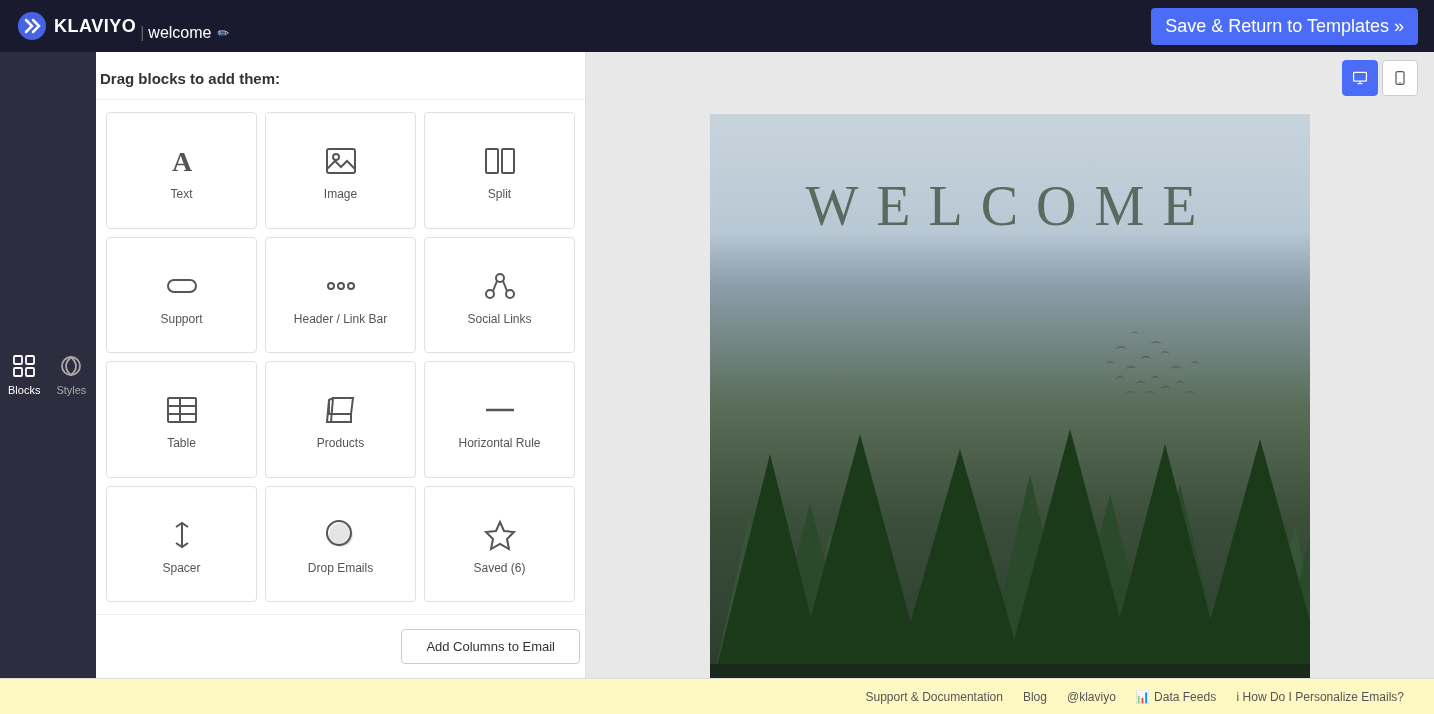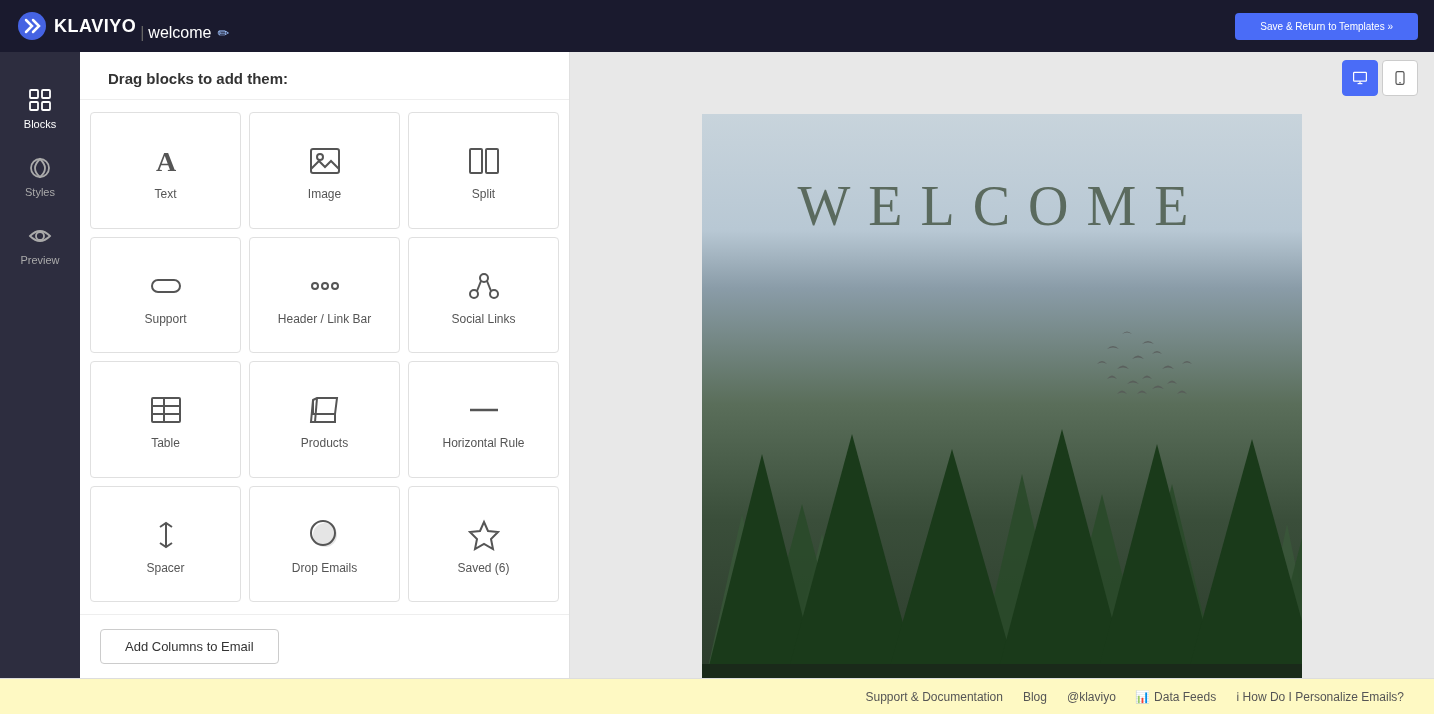--- a/index.html
+++ b/index.html
@@ -18,42 +18,42 @@
     .header-left { display: flex; align-items: flex-end; }
     .logo { display: flex; align-items: center; gap: 6px; }
     .logo-icon { width: 32px; height: 32px; }
     .logo-text { color: white; font-size: 18px; font-weight: 600; letter-spacing: 0.5px; }
     .project-name { color: white; font-size: 16px; display: flex; align-items: center; gap: 6px; }
     .edit-icon { color: #a0c4ff; font-size: 14px; cursor: pointer; }
     .save-btn {
       background: #4a6cf7;
       color: white;
       border: none;
-      padding: 8px 25px;
+      padding: 8px 14px;
       border-radius: 4px;
-      font-size: 10px;
+      font-size: 18px;
       cursor: pointer;
       font-weight: 500;
     }
 
     
     .main-area {
       display: flex;
       flex: 1;
       overflow: hidden;
     }
 
     
     .icon-sidebar {
-      width: 80px;
+      width: 96px;
       background: #2d2d3f;
       display: flex;
-      flex-direction: column;
-      align-items: center;
-      padding-top: 20px;
+      flex-direction: row;
+      align-items: center;
+      padding-top: 14px;
       gap: 0;
       flex-shrink: 0;
     }
     .sidebar-item {
       width: 80px;
       display: flex;
       flex-direction: column;
       align-items: center;
       padding: 14px 8px 10px;
       cursor: pointer;
@@ -68,21 +68,21 @@
     
     .block-panel {
       width: 490px;
       background: white;
       display: flex;
       flex-direction: column;
       flex-shrink: 0;
       border-right: 1px solid #e0e0e0;
     }
     .block-panel-header {
-      padding: 18px 28px 12px;
+      padding: 18px 4px 12px;
       font-size: 15px;
       font-weight: 600;
       color: #333;
       border-bottom: 1px solid #eee;
     }
     .blocks-grid {
       display: grid;
       grid-template-columns: repeat(3, 1fr);
       gap: 8px;
       padding: 12px 10px;
@@ -99,24 +99,24 @@
       padding: 18px 10px 14px;
       cursor: pointer;
       background: white;
       gap: 8px;
       transition: border-color 0.2s, background 0.2s;
     }
     .block-item svg { width: 36px; height: 36px; color: #555; }
     .block-label { font-size: 12px; color: #555; text-align: center; }
 
     .add-columns-btn-wrapper {
-      padding: 14px 20px;
+      padding: 14px 5px;
       border-top: 1px solid #eee;
       display: flex;
-      justify-content: flex-start;
+      justify-content: flex-end;
     }
     .add-columns-btn {
       background: white;
       border: 1px solid #ccc;
       color: #333;
       padding: 9px 24px;
       border-radius: 4px;
       font-size: 13px;
       cursor: pointer;
       font-weight: 500;

